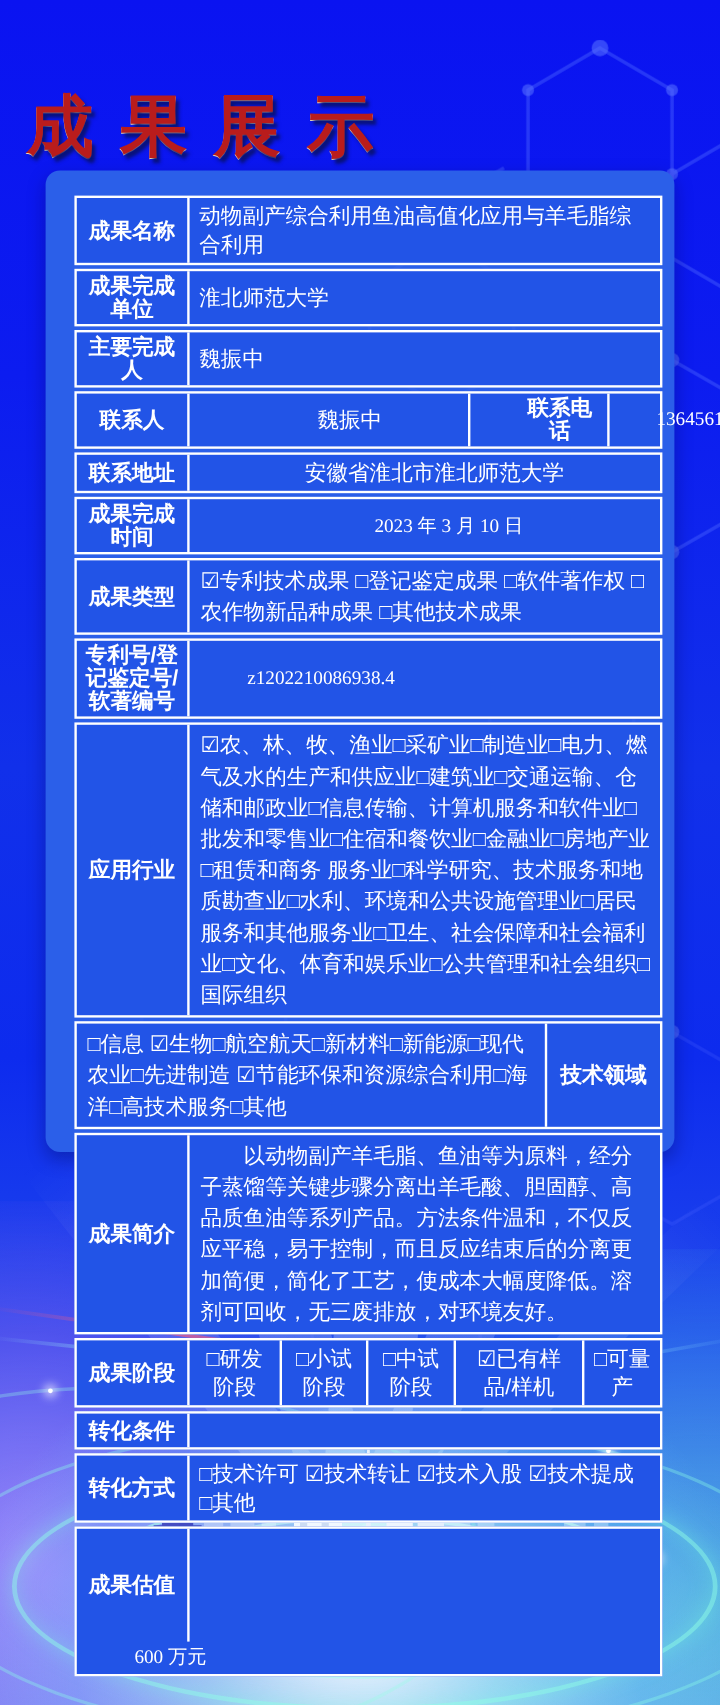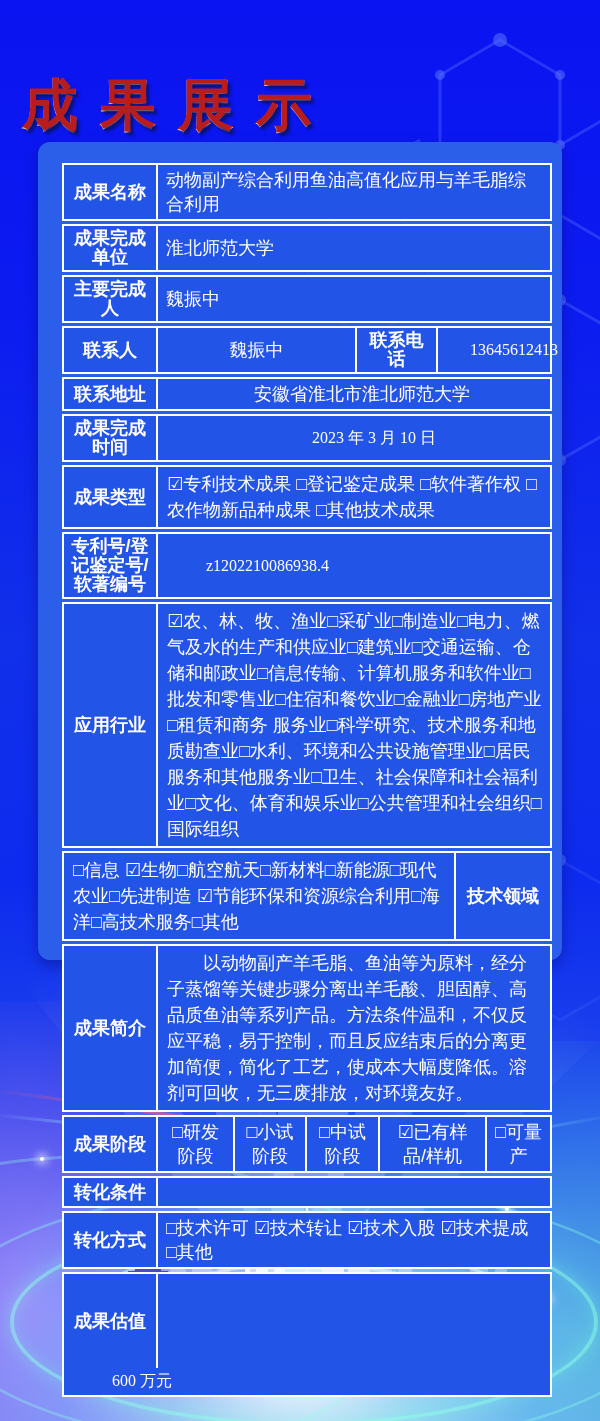--- a/index.html
+++ b/index.html
@@ -194,21 +194,21 @@
         <div class="tcell val">动物副产综合利用鱼油高值化应用与羊毛脂综合利用</div>
       </div>
       <div class="trow" style="min-height: 34px;">
         <div class="tcell lbl">成果完成单位</div>
         <div class="tcell val">淮北师范大学</div>
       </div>
       <div class="trow" style="min-height: 34px;">
         <div class="tcell lbl">主要完成人</div>
         <div class="tcell val">魏振中</div>
       </div>
-      <div class="trow" style="min-height: 34px;">
+      <div class="trow" style="min-height: 34px; gap: 35px;">
         <div class="tcell lbl">联系人</div>
         <div class="tcell val ctr" style="flex: 0 0 199px; width: 199px;">魏振中</div>
         <div class="tcell lbl" style="flex: 0 0 81px; width: 81px;">联系电话</div>
         <div class="tcell val ctr serif">13645612413</div>
       </div>
       <div class="trow" style="min-height: 32px; gap: 16px;">
         <div class="tcell lbl">联系地址</div>
         <div class="tcell val ctr">安徽省淮北市淮北师范大学</div>
       </div>
       <div class="trow" style="min-height: 34px;">

